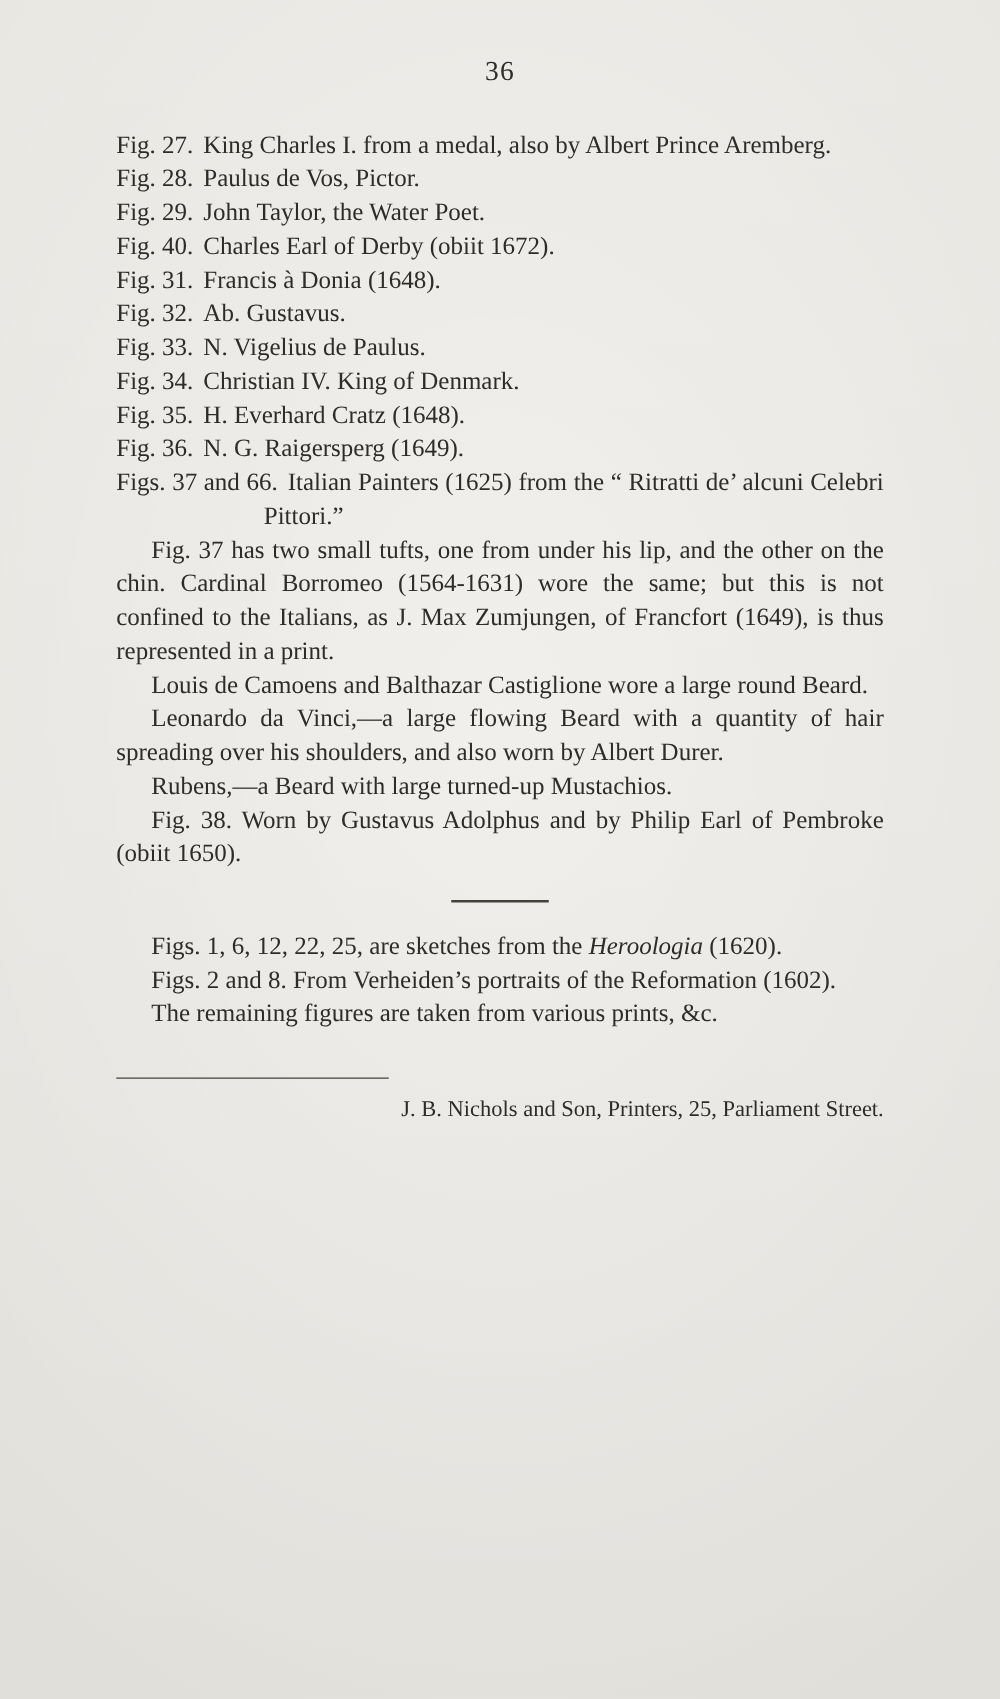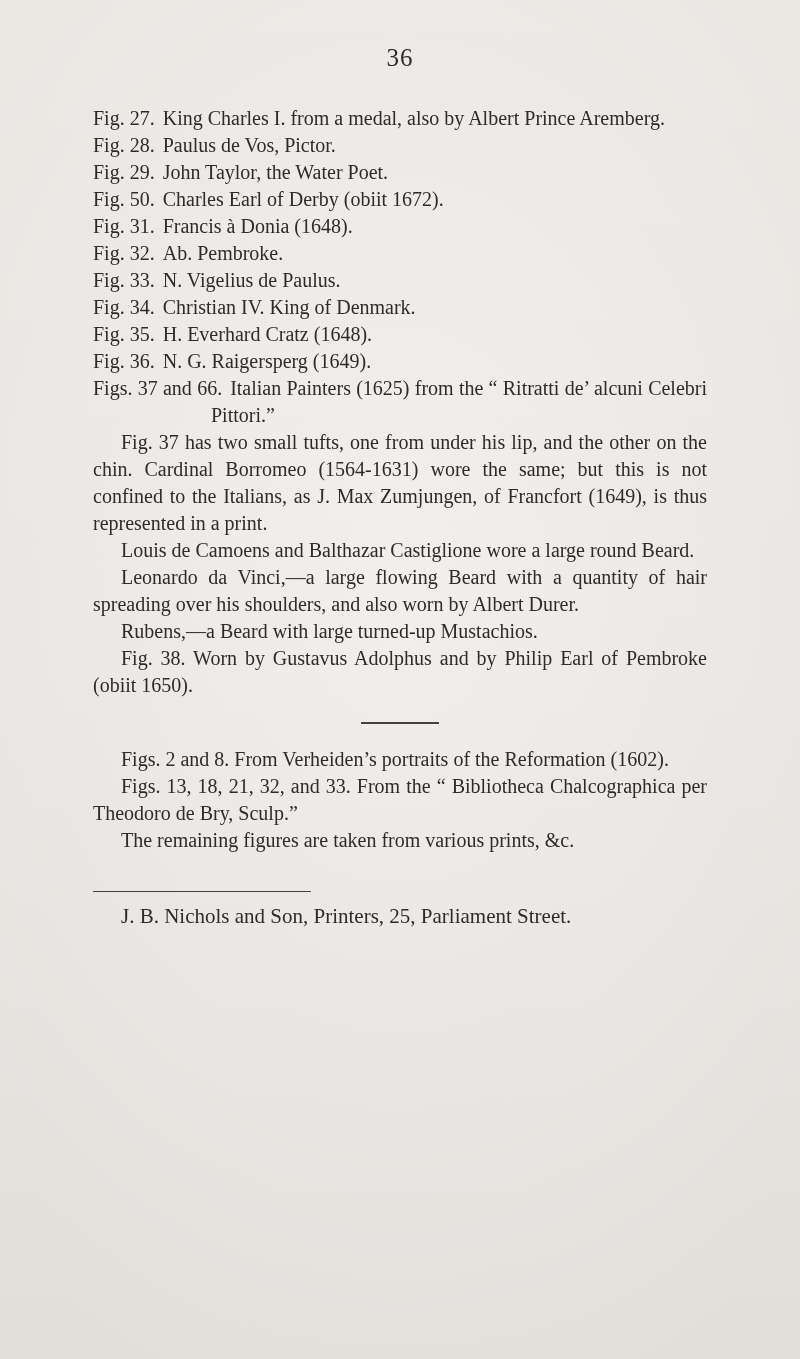--- a/index.html
+++ b/index.html
@@ -10,21 +10,21 @@
     background-image:
       radial-gradient(ellipse 130% 105% at 50% 42%, rgba(255,255,255,0.45) 0%, rgba(255,255,255,0) 62%),
       linear-gradient(#e8e6e1, #e1dfda);
     font-family: "Liberation Serif", "DejaVu Serif", serif;
     color: #2e2c29;
     overflow: hidden;
   }
   .page { padding-top: 44px; }
   .page-number {
     text-align: center;
-    font-size: 25px;
+    font-size: 22px;
     letter-spacing: 1px;
     margin-bottom: 33px;
   }
   .content {
     width: 614px;
     margin: 0 auto;
     font-size: 20px;
     line-height: 27px;
     text-align: justify;
     font-family: Liberation Serif, serif;
@@ -37,58 +37,58 @@
     width: 78px; height: 2px;
     background: #45423d;
     margin: 23px auto 22px auto;
   }
   .footer-rule {
     width: 218px; height: 1px;
     background: #45423d;
     margin: 37px 0 13px 0;
   }
   .footer {
-    font-size: 21px;
+    font-size: 18px;
     line-height: 22px;
-    text-align: left;
+    text-align: right;
     text-indent: 0;
   }
 </style>
 </head>
 <body>
 
 <div class="page">
 
   <div class="page-number">36</div>
 
   <div class="content">
 
     <div class="fig-list">
       <div class="fig-entry"><span class="fig-label">Fig. 27.</span><span>King Charles I. from a medal, also by Albert Prince Aremberg.</span></div>
       <div class="fig-entry"><span class="fig-label">Fig. 28.</span><span>Paulus de Vos, Pictor.</span></div>
       <div class="fig-entry"><span class="fig-label">Fig. 29.</span><span>John Taylor, the Water Poet.</span></div>
-      <div class="fig-entry"><span class="fig-label">Fig. 50.</span><span>Charles Earl of Derby (obiit 1672).</span></div>
+      <div class="fig-entry"><span class="fig-label">Fig. 40.</span><span>Charles Earl of Derby (obiit 1672).</span></div>
       <div class="fig-entry"><span class="fig-label">Fig. 31.</span><span>Francis à Donia (1648).</span></div>
-      <div class="fig-entry"><span class="fig-label">Fig. 32.</span><span>Ab. Pembroke.</span></div>
+      <div class="fig-entry"><span class="fig-label">Fig. 32.</span><span>Ab. Gustavus.</span></div>
       <div class="fig-entry"><span class="fig-label">Fig. 33.</span><span>N. Vigelius de Paulus.</span></div>
       <div class="fig-entry"><span class="fig-label">Fig. 34.</span><span>Christian IV. King of Denmark.</span></div>
       <div class="fig-entry"><span class="fig-label">Fig. 35.</span><span>H. Everhard Cratz (1648).</span></div>
       <div class="fig-entry"><span class="fig-label">Fig. 36.</span><span>N. G. Raigersperg (1649).</span></div>
       <div class="fig-entry deep"><span class="fig-label">Figs. 37 and 66.</span><span>Italian Painters (1625) from the “ Ritratti de’ alcuni Celebri Pittori.”</span></div>
     </div>
 
     <p class="para">Fig. 37 has two small tufts, one from under his lip, and the other on the chin.  Cardinal Borromeo (1564-1631) wore the same; but this is not confined to the Italians, as J. Max Zumjungen, of Francfort (1649), is thus represented in a print.</p>
     <p class="para">Louis de Camoens and Balthazar Castiglione wore a large round Beard.</p>
     <p class="para">Leonardo da Vinci,—a large flowing Beard with a quantity of hair spreading over his shoulders, and also worn by Albert Durer.</p>
     <p class="para">Rubens,—a Beard with large turned-up Mustachios.</p>
     <p class="para">Fig. 38.  Worn by Gustavus Adolphus and by Philip Earl of Pembroke (obiit 1650).</p>
 
     <div class="divider"></div>
 
+    <p class="para"><span>Figs. 1, 6, 12, 22, 25, are sketches from the </span><i>Heroologia</i><span> (1620).</span></p>
     <p class="para">Figs. 2 and 8.  From Verheiden’s portraits of the Reformation (1602).</p>
-    <p class="para">Figs. 13, 18, 21, 32, and 33.  From the “ Bibliotheca Chalcographica per Theodoro de Bry, Sculp.”</p>
     <p class="para">The remaining figures are taken from various prints, &amp;c.</p>
 
     <div class="footer-rule"></div>
     <p class="para footer">J. B. Nichols and Son, Printers, 25, Parliament Street.</p>
 
   </div>
 </div>
 
 </body></html>

